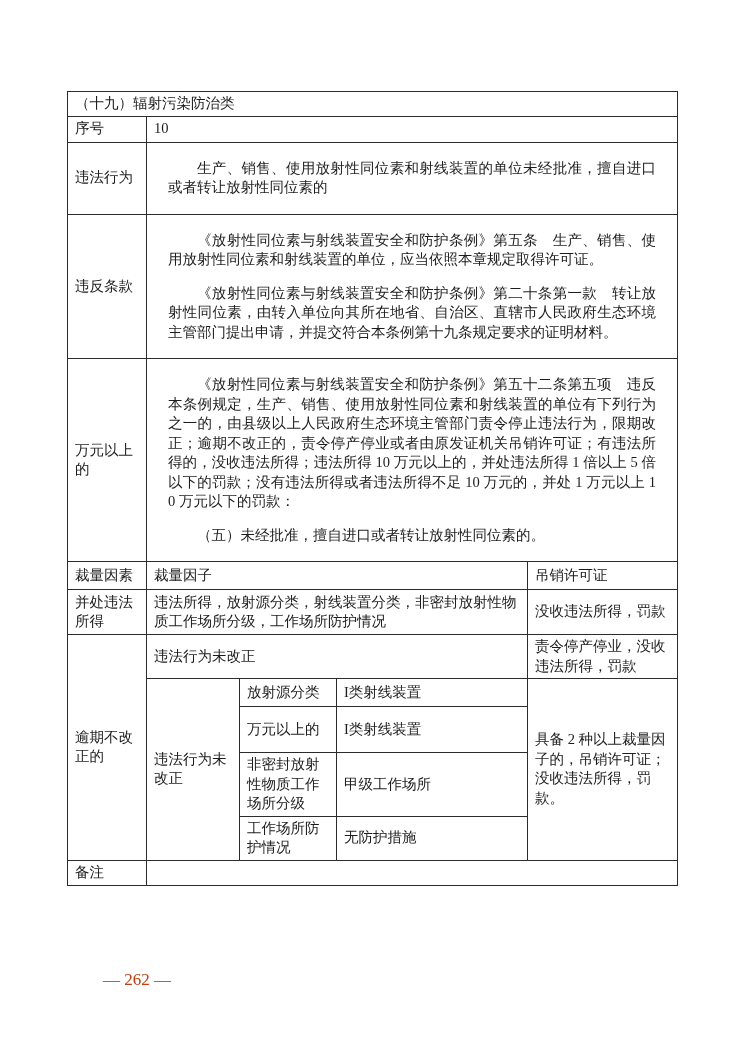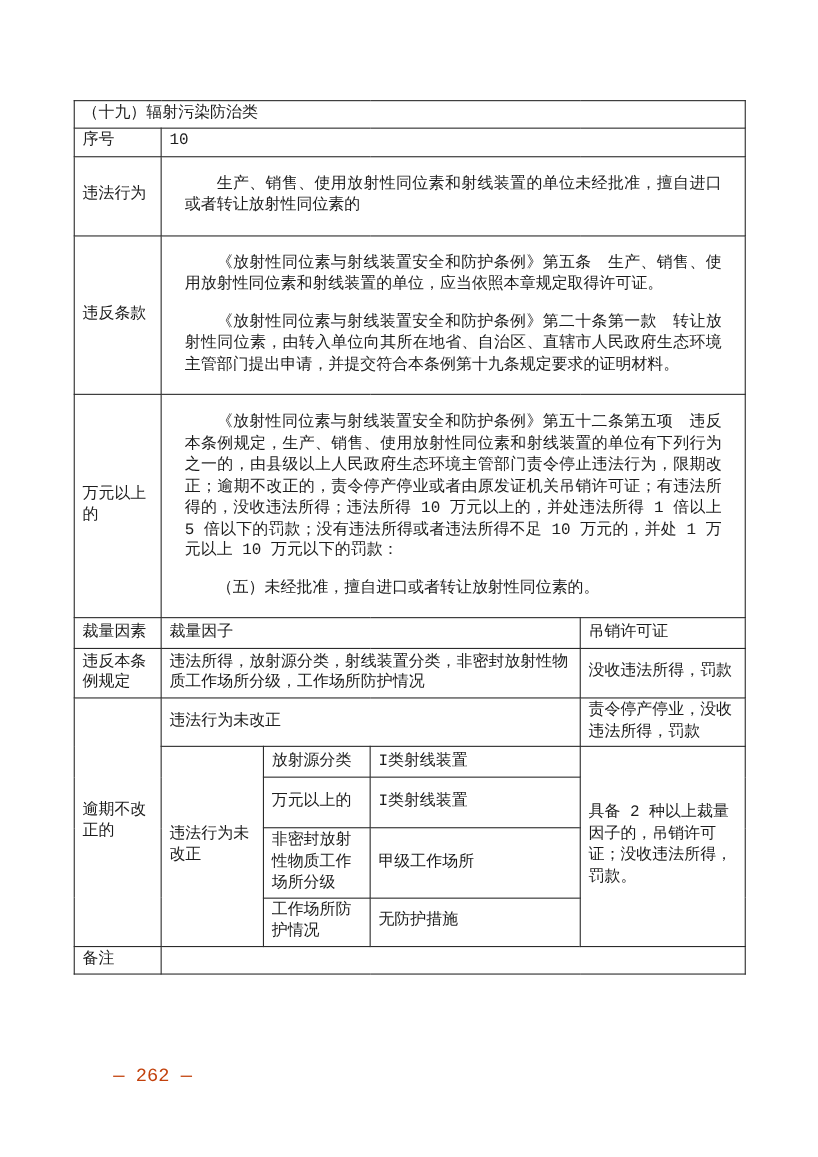--- a/index.html
+++ b/index.html
@@ -2,21 +2,21 @@
 <html><head>
 <meta charset="utf-8">
 <style>
   * { box-sizing: border-box; }
   html, body { margin: 0; padding: 0; background: #ffffff; }
   .page {
     position: relative;
     width: 744px;
     height: 1052px;
     background: #ffffff;
-    font-family: Liberation Mono, monospace;
+    font-family: Liberation Serif, serif;
     color: #1c1c1c;
     overflow: hidden;
   }
   table.reg {
     position: absolute;
     left: 67px;
     top: 91px;
     width: 610px;
     border-collapse: collapse;
     table-layout: fixed;
@@ -92,21 +92,21 @@
       </td>
     </tr>
 
     <tr style="height:28px">
       <td class="lbl">裁量因素</td>
       <td colspan="3">裁量因子</td>
       <td>吊销许可证</td>
     </tr>
 
     <tr style="height:45px">
-      <td class="lbl">违反本条例规定</td>
+      <td class="lbl">并处违法所得</td>
       <td colspan="3">违法所得，放射源分类，射线装置分类，非密封放射性物质工作场所分级，工作场所防护情况</td>
       <td>没收违法所得，罚款</td>
     </tr>
 
     <tr style="height:37px">
       <td class="lbl" rowspan="5">逾期不改正的</td>
       <td colspan="3">违法行为未改正</td>
       <td>责令停产停业，没收违法所得，罚款</td>
     </tr>
 

